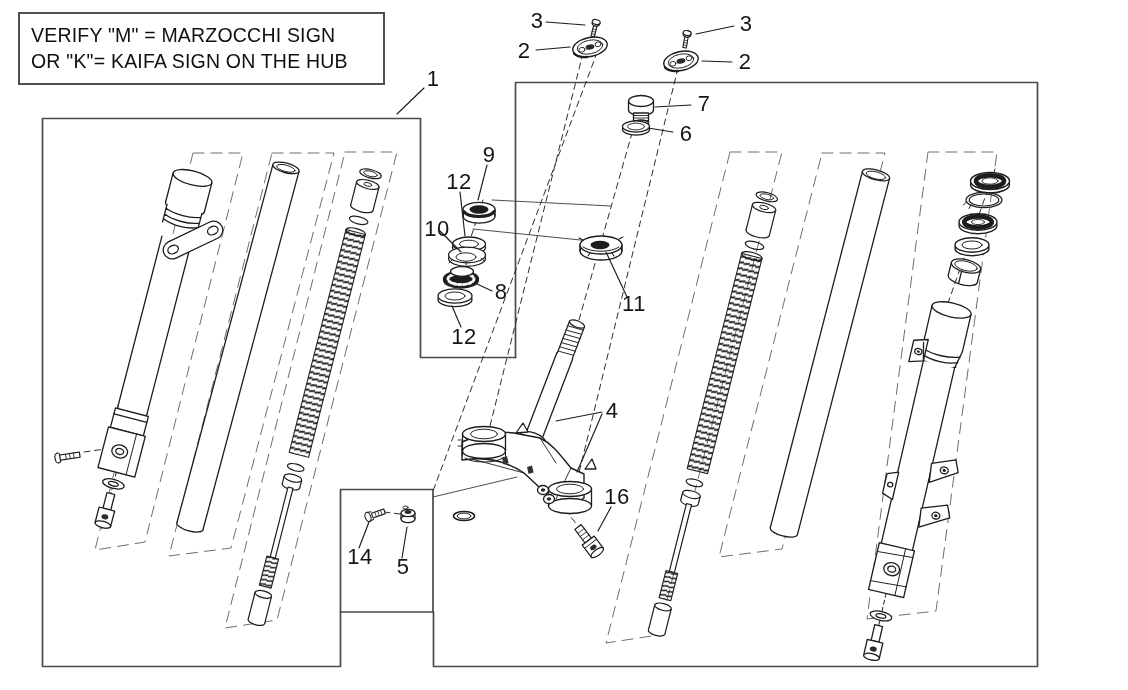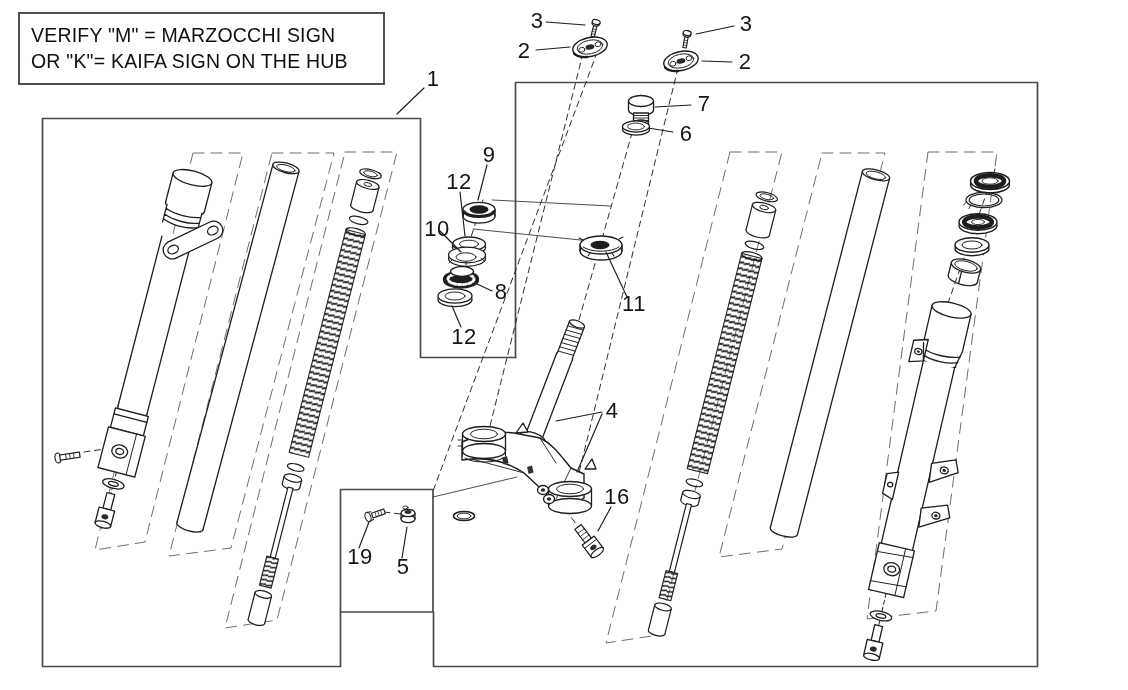--- a/index.html
+++ b/index.html
@@ -422,16 +422,16 @@
 <div class="callout" style="left:704px;top:104px">7</div>
 <div class="callout" style="left:686px;top:134px">6</div>
 <div class="callout" style="left:489px;top:155px">9</div>
 <div class="callout" style="left:459px;top:182px">12</div>
 <div class="callout" style="left:437px;top:229px">10</div>
 <div class="callout" style="left:501px;top:292px">8</div>
 <div class="callout" style="left:464px;top:337px">12</div>
 <div class="callout" style="left:634px;top:304px">11</div>
 <div class="callout" style="left:612px;top:411px">4</div>
 <div class="callout" style="left:617px;top:497px">16</div>
-<div class="callout" style="left:360px;top:557px">19</div>
+<div class="callout" style="left:360px;top:557px">14</div>
 <div class="callout" style="left:403px;top:567px">5</div>
 
 </div>
 
 </body></html>

